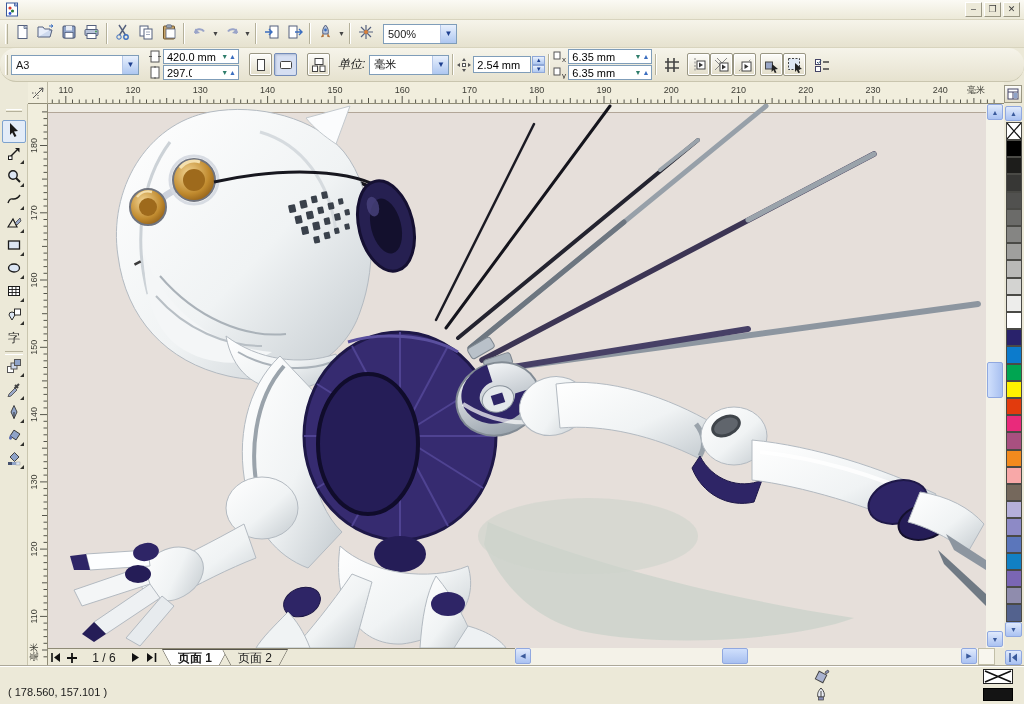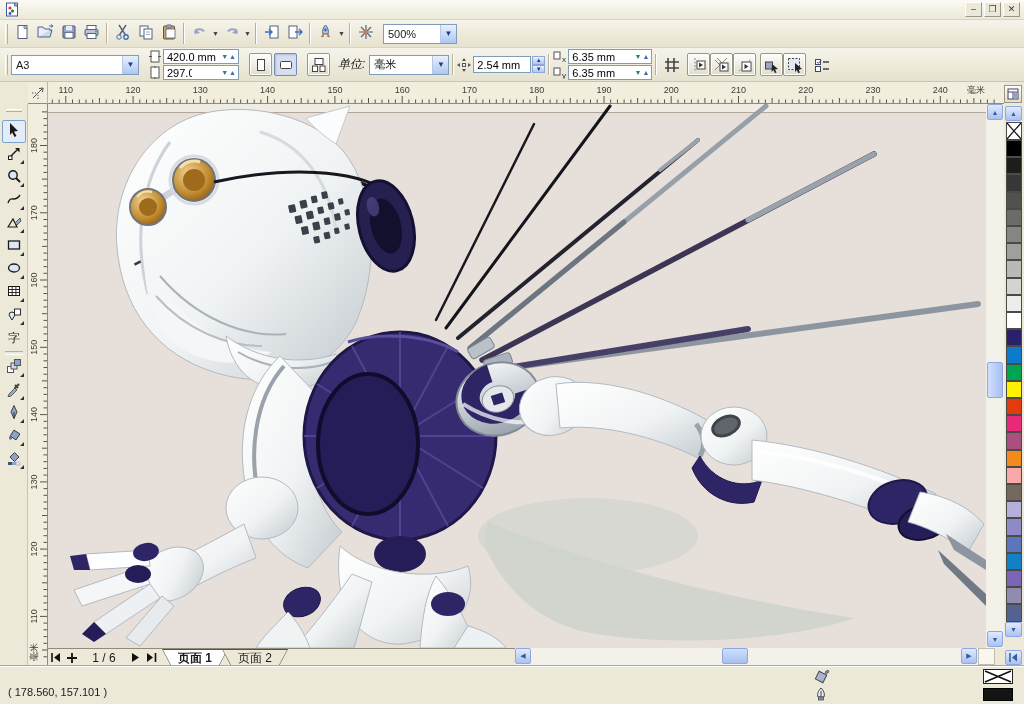--- a/index.html
+++ b/index.html
@@ -31,21 +31,21 @@
   .vsep { width:2px; height:21px; margin:0 3px; border-left:1px solid #b5b19a; border-right:1px solid #fff; }
   .dd { width:9px; height:23px; display:flex; align-items:center; justify-content:center;
     font-size:7px; color:#444; }
   .combo { display:flex; height:20px; border:1px solid var(--field_border,#7f9db9); background:#fff; align-items:center; }
   .combo .val { padding:0 4px; font-size:11px; flex:1; white-space:nowrap; }
   .combo .btn { width:16px; height:100%; background:linear-gradient(#e8f0fd,#aec7f0);
     border-left:1px solid #b5c7e8; color:#1d3f8f; font-size:8px; display:flex; align-items:center; justify-content:center; }
 
   
   .propbar { left:0; top:48px; width:1024px; height:34px; display:flex; align-items:center;
-    background:linear-gradient(#f6f4ea,#e6e2cf); border-bottom:1px solid #c9c5ae; padding-left:2px; }
+    background:linear-gradient(#f6f4ea,#e6e2cf); border-bottom:1px solid #c9c5ae; padding-left:2px;border-radius:16px; }
   .stack2 { display:flex; flex-direction:column; gap:1px; }
   .row { display:flex; align-items:center; gap:2px; }
   .spinfield { display:flex; align-items:center; border:1px solid var(--field_border,#7f9db9);
     background:#fff; height:15px; font-size:11px; }
   .spinfield input { border:0; outline:0; width:100%; font:11px "Liberation Sans",sans-serif; padding:0 3px; background:transparent; }
   .arrpair { display:flex; font-size:7px; padding:0 2px; gap:1px; }
   .arrpair .dn { color:#2f7d6b; } .arrpair .up { color:#3b6ec0; }
   .vspin { width:13px; height:17px; display:flex; flex-direction:column; margin-left:1px; }
   .vspin div { flex:1; background:linear-gradient(#e8f0fd,#aec7f0); border:1px solid #8fa8d8;
     font-size:6px; color:#1d3f8f; display:flex; align-items:center; justify-content:center; }

